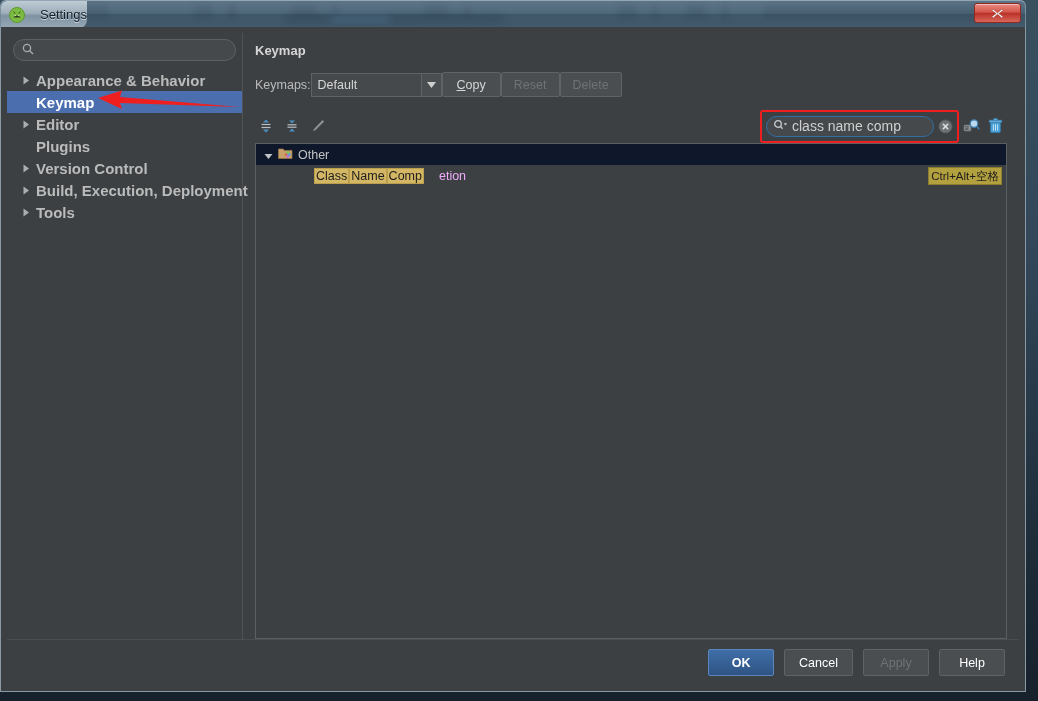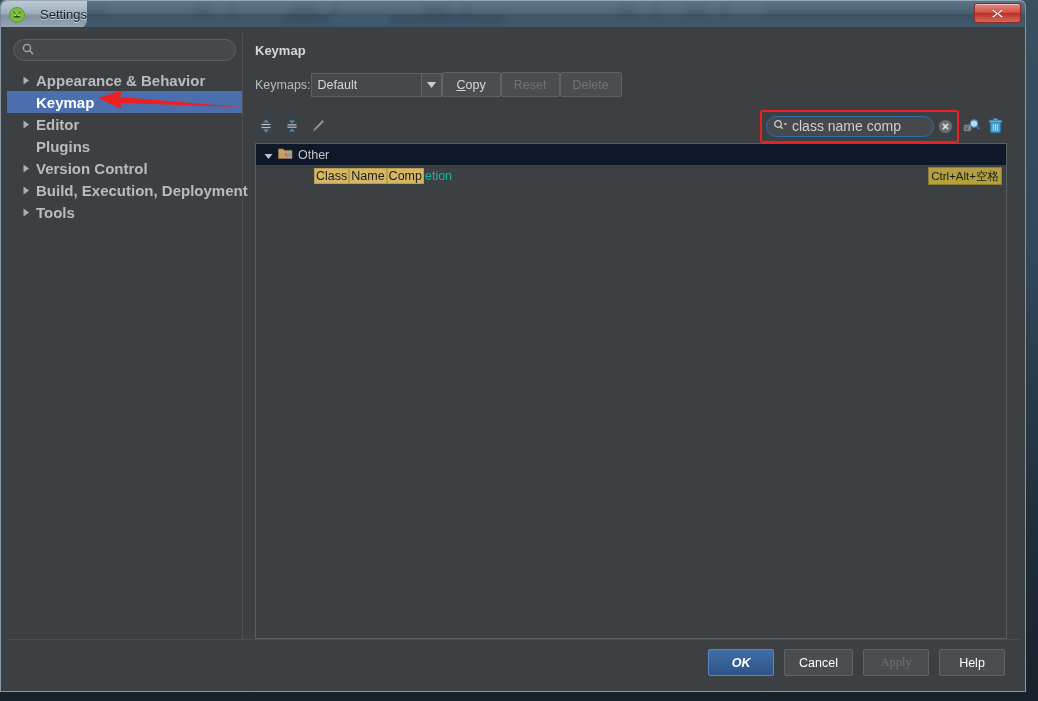--- a/index.html
+++ b/index.html
@@ -239,21 +239,21 @@
     position: relative;
     cursor: pointer;
   }
   .hl {
     background: #d4b765;
     color: #1d1d1d;
     border: 1px solid #b99f4e;
     padding: 0 1px;
     font-size: 12.5px;
   }
-  .plain { color: #14b8a6; font-size: 12.5px; padding-left: 1px; }
+  .plain { color: #f0abfc; font-size: 12.5px; padding-left: 15px; }
   #shortcut-badge {
     position: absolute; right: 4px; top: 2px;
     background: #b3a03e;
     border: 1px solid #8d7d2f;
     color: #1d1d1d;
     font-size: 11.5px;
     padding: 0 2px;
     line-height: 16px;
   }
 
@@ -272,23 +272,23 @@
     padding: 0 14px;
     border-radius: 2px;
     font-size: 12.5px;
     font-family: "Liberation Sans", sans-serif;
     cursor: pointer;
     display: inline-flex; align-items: center; justify-content: center;
     background: #4a4e50; border: 1px solid #5e6366; color: #ffffff;
   }
   .foot-btn.primary {
     background: linear-gradient(180deg,#3f6ea8 0%, #2f5484 100%);
-    border: 1px solid #5a86bd; color: #ffffff; font-weight: bold; font-style: italic;
-  }
-  .foot-btn.disabled { color: #6e7375; cursor: default; font-family: Liberation Serif, serif; }
+    border: 1px solid #5a86bd; color: #ffffff; font-weight: bold;
+  }
+  .foot-btn.disabled { color: #6e7375; cursor: default; }
   #watermark {
     position: absolute; right: 8px; bottom: 1px;
     color: rgba(205,205,205,0.45);
     font-size: 19px;
     letter-spacing: 1px;
     pointer-events: none;
     white-space: nowrap;
   }
 
   

